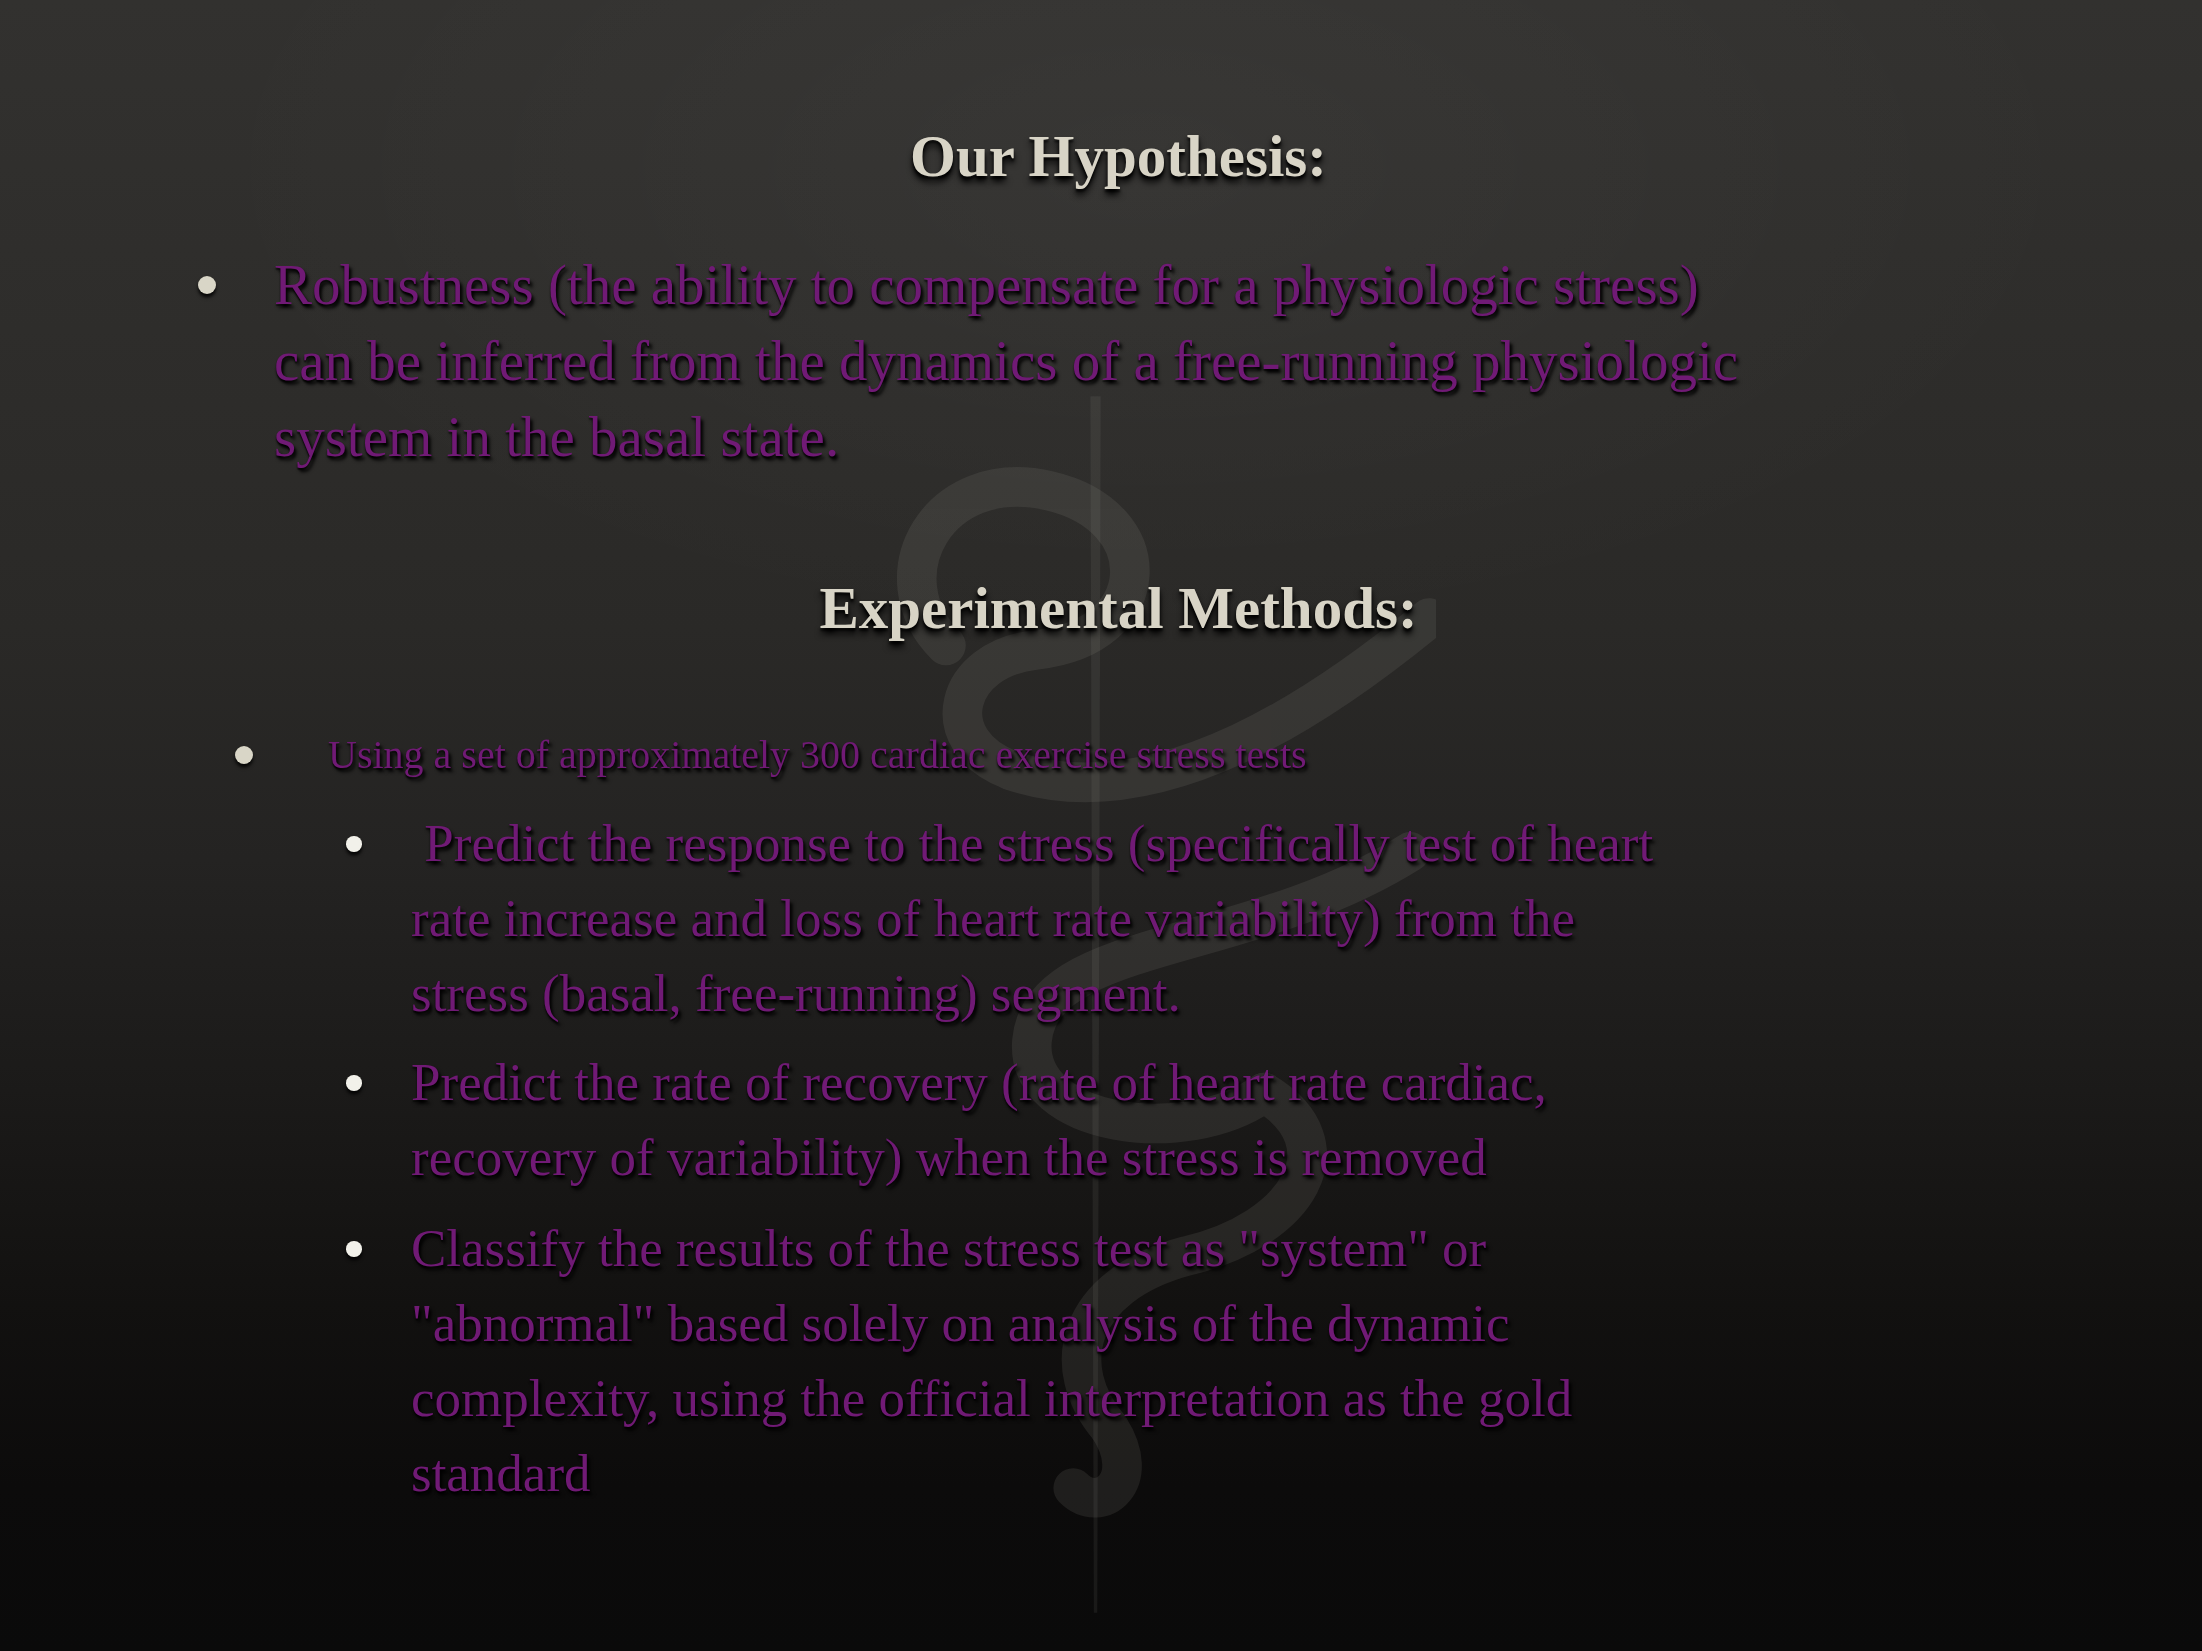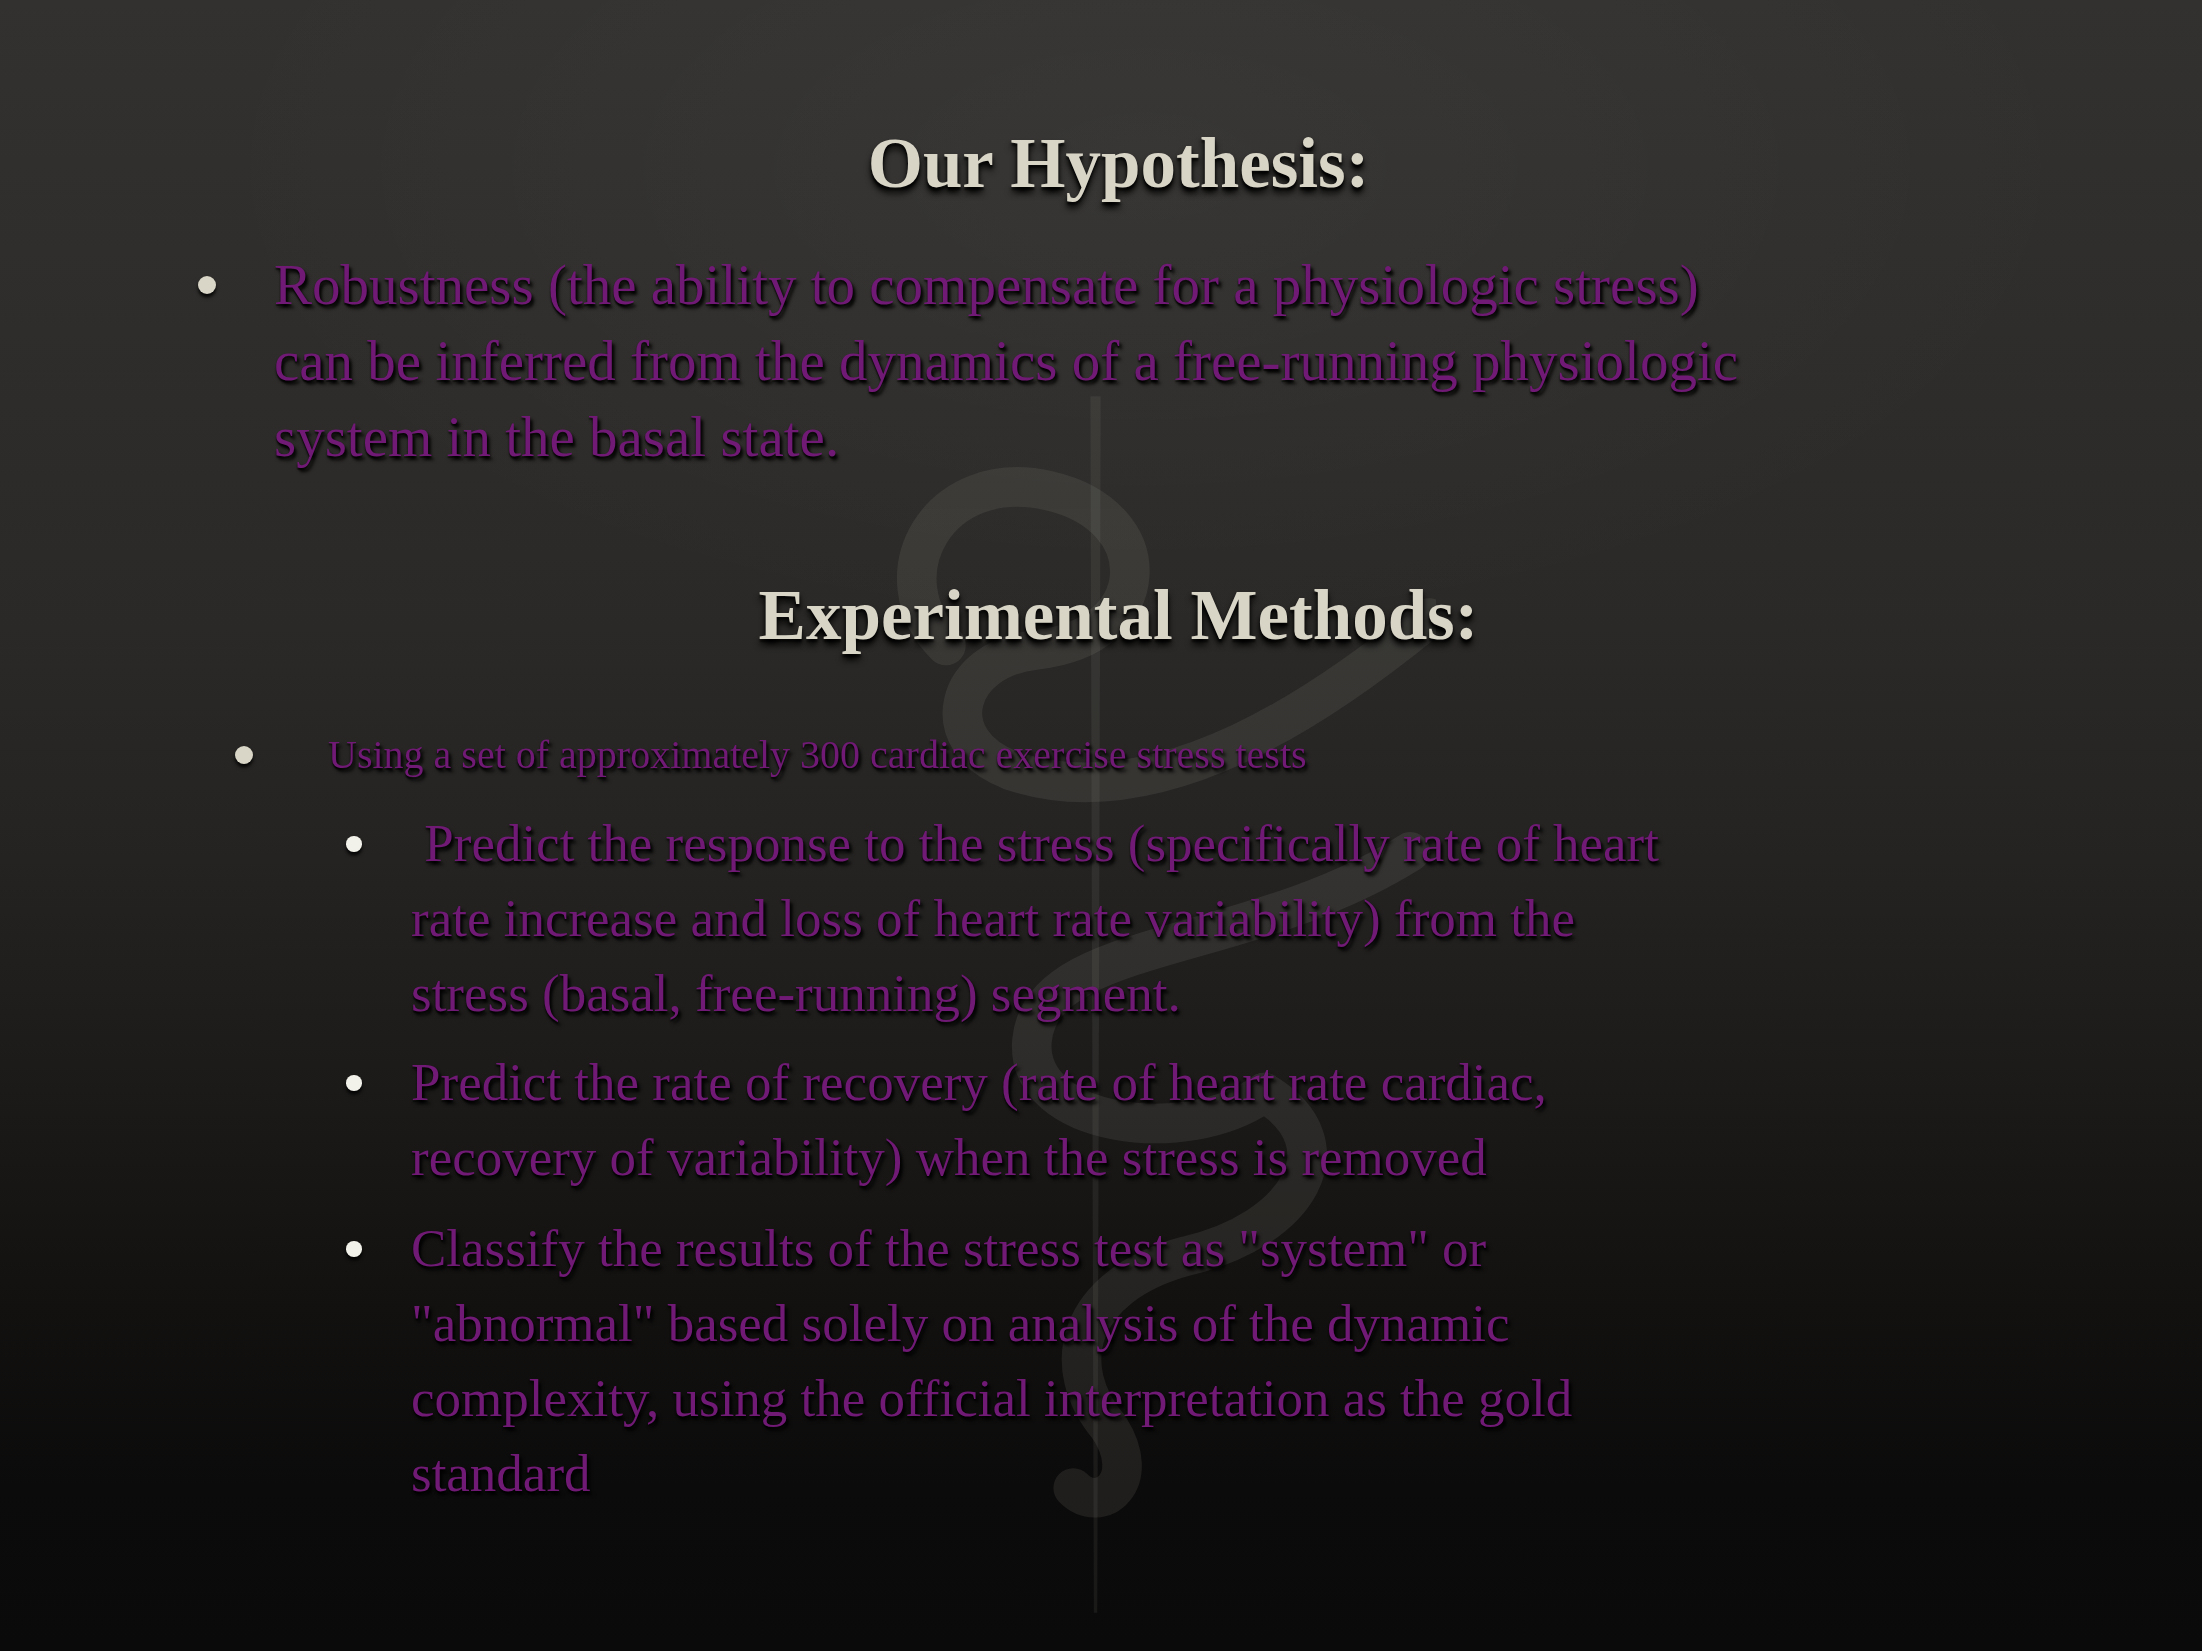--- a/index.html
+++ b/index.html
@@ -34,21 +34,21 @@
     pointer-events: none;
   }
 
   .slide-title {
     position: absolute;
     left: 0;
     right: 0;
     padding-left: 34px;
     text-align: center;
     font-weight: 700;
-    font-size: 71px;
+    font-size: 59px;
     line-height: 1.26;
     color: #d8d4c6;
     text-shadow: 0 6px 6.9px rgba(0,0,0,0.95), 0 2.6px 2.6px rgba(0,0,0,0.85);
     white-space: pre;
   }
   #title-hypothesis { top: 119px; }
   #title-methods    { top: 571px; }
 
   .item {
     position: absolute;
@@ -118,21 +118,21 @@
 
 <div class="slide-title" id="title-methods">Experimental Methods:</div>
 
 <div class="item" id="b-using">
   <span class="dot"></span>
   <div class="line">Using a set of approximately 300 cardiac exercise stress tests</div>
 </div>
 
 <div class="item sub" id="b-sub1">
   <span class="dot"></span>
-  <div class="line"> Predict the response to the stress (specifically rate of heart</div>
+  <div class="line"> Predict the response to the stress (specifically test of heart</div>
   <div class="line">rate increase and loss of heart rate variability) from the</div>
   <div class="line">stress (basal, free-running) segment.</div>
 </div>
 
 <div class="item sub" id="b-sub2">
   <span class="dot"></span>
   <div class="line">Predict the rate of recovery (rate of heart rate cardiac,</div>
   <div class="line">recovery of variability) when the stress is removed</div>
 </div>
 

